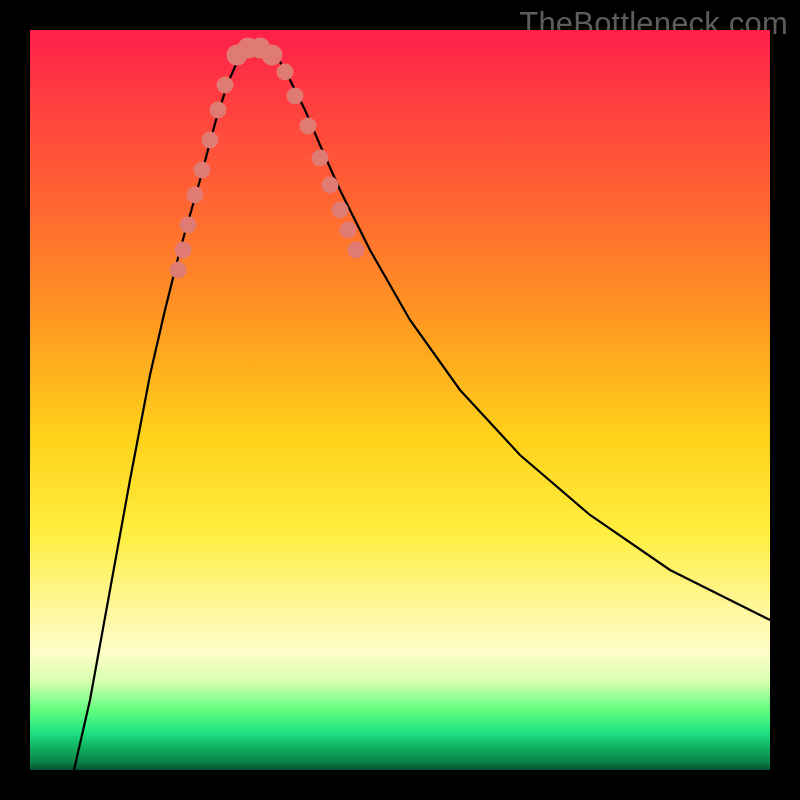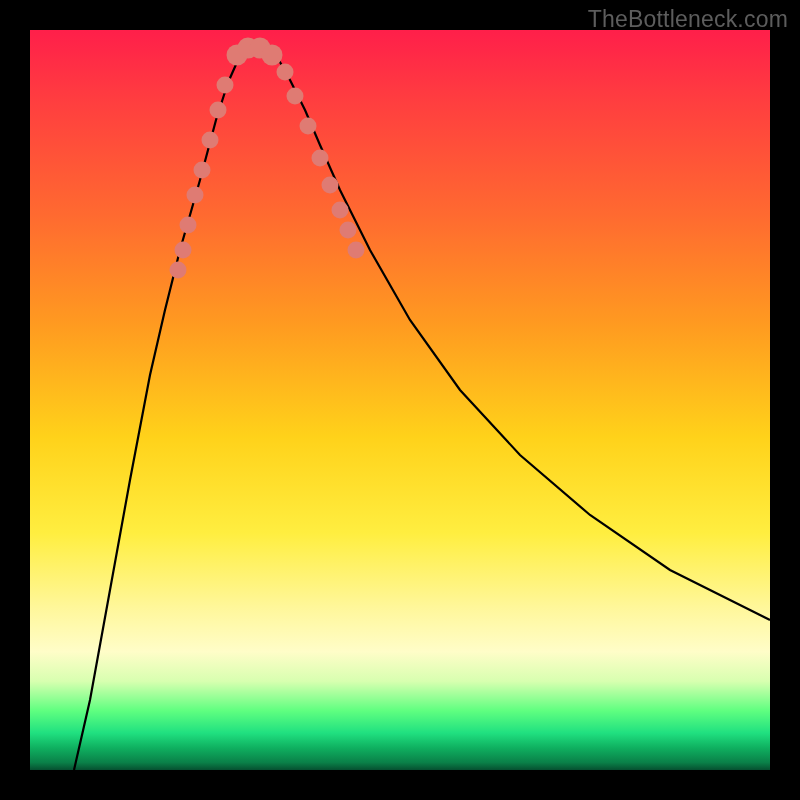--- a/index.html
+++ b/index.html
@@ -67,21 +67,21 @@
   }
   .dot-big {
     width: 21px;
     height: 21px;
   }
   .watermark {
     position: absolute;
     top: 6px;
     right: 12px;
     color: #5d5d5d;
-    font-size: 23px;
+    font-size: 31px;
     font-weight: 500;
     letter-spacing: 0.2px;
     font-family: Arial, Helvetica, sans-serif;
   }
 </style>
 </head>
 <body>
 
 <div class="frame">
   <div class="watermark">TheBottleneck.com</div>

